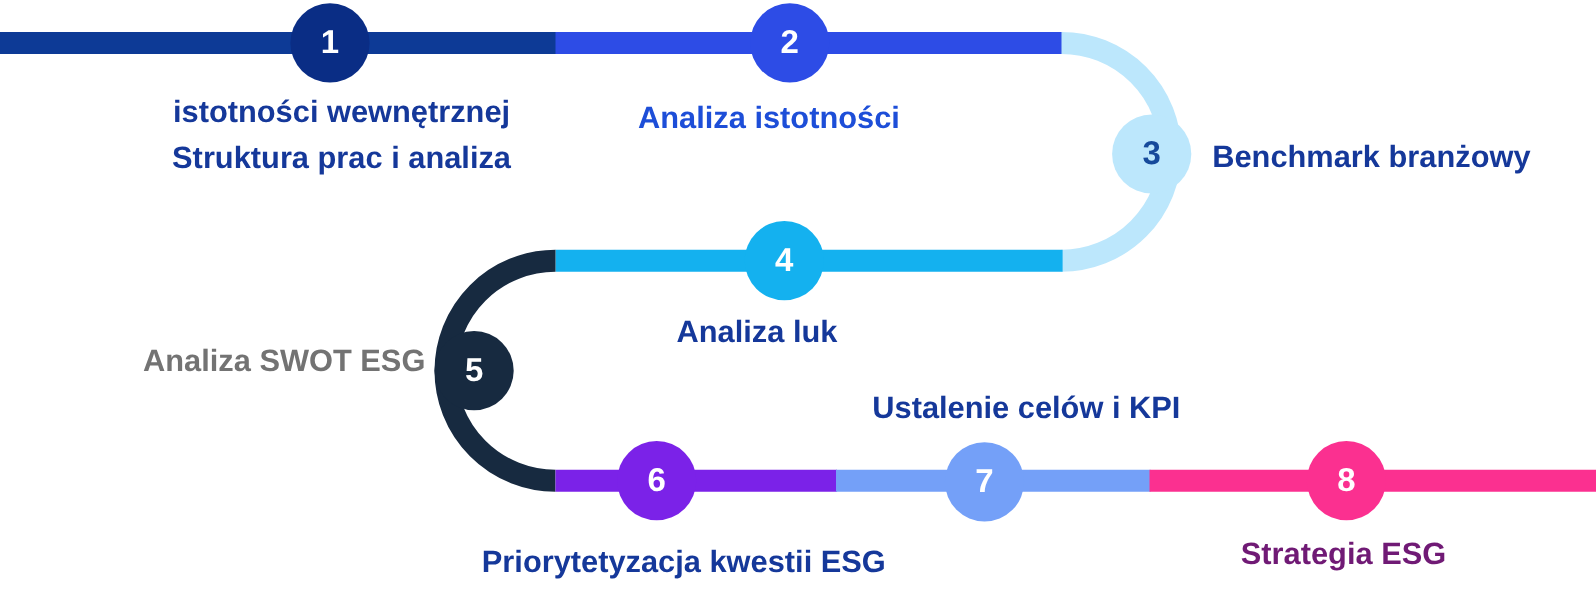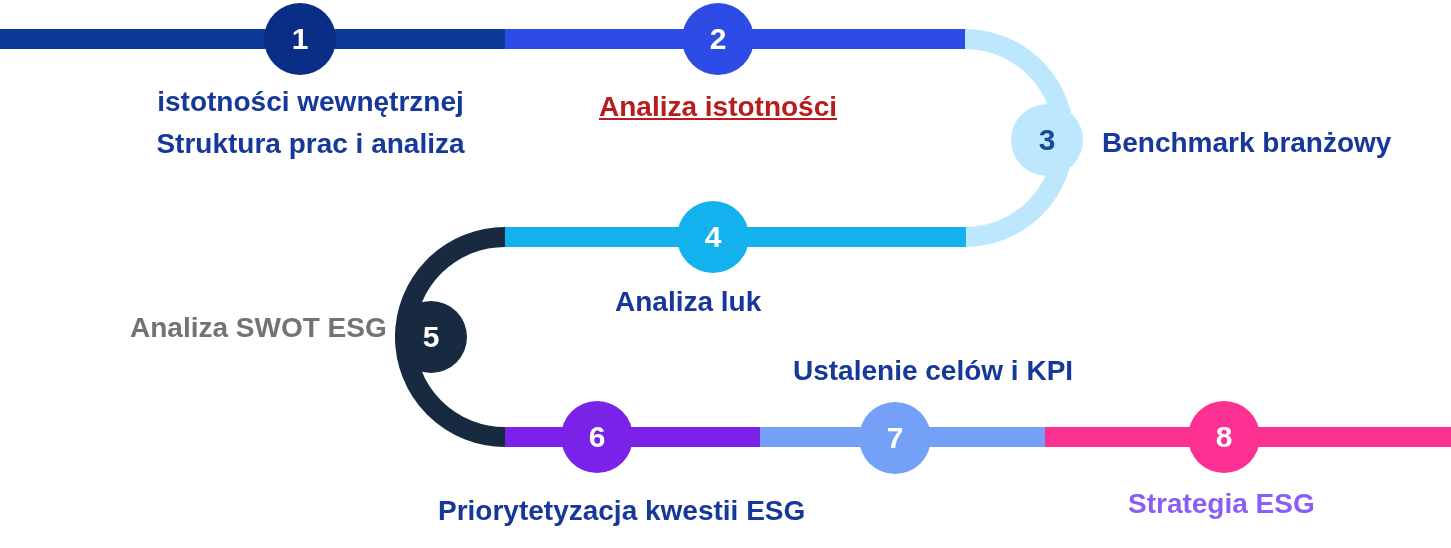--- a/index.html
+++ b/index.html
@@ -86,29 +86,29 @@
   </div>
   <div class="step-circle" style="left: 1188px; top: 401px; background: rgb(251, 48, 144); color: rgb(255, 255, 255);">
     <span>8</span>
   </div>
 
   <div class="step-label center" style="left: 128px; top: 81px; width: 365px; color: rgb(21, 56, 154);">
     <div>istotności wewnętrznej</div>
     <div>Struktura prac i analiza</div>
   </div>
 
-  <div class="step-label" style="left: 599px; top: 86px; color: #b91c1c; text-decoration: underline;">
+  <div class="step-label" style="left: 580px; top: 86px; color: #1d4ed8;">
     <div>Analiza istotności</div>
   </div>
 
   <div class="step-label" style="left: 1102px; top: 122px; color: rgb(21, 56, 154);">Benchmark branżowy</div>
 
   <div class="step-label" style="left: 615px; top: 281px; color: rgb(21, 56, 154); text-align: center;">Analiza luk</div>
 
   <div class="step-label" style="left: 130px; top: 307px; color: #737373; text-align: right;">Analiza SWOT ESG</div>
 
   <div class="step-label" style="left: 793px; top: 350px; color: rgb(21, 56, 154);">Ustalenie celów i KPI</div>
 
   <div class="step-label" style="left: 438px; top: 490px; color: rgb(21, 56, 154);">Priorytetyzacja kwestii ESG</div>
 
-  <div class="step-label" style="left: 1128px; top: 483px; color: #8b5cf6;">Strategia ESG</div>
+  <div class="step-label" style="left: 1128px; top: 483px; color: #701a75;">Strategia ESG</div>
 
 </div>
 
 </body></html>

